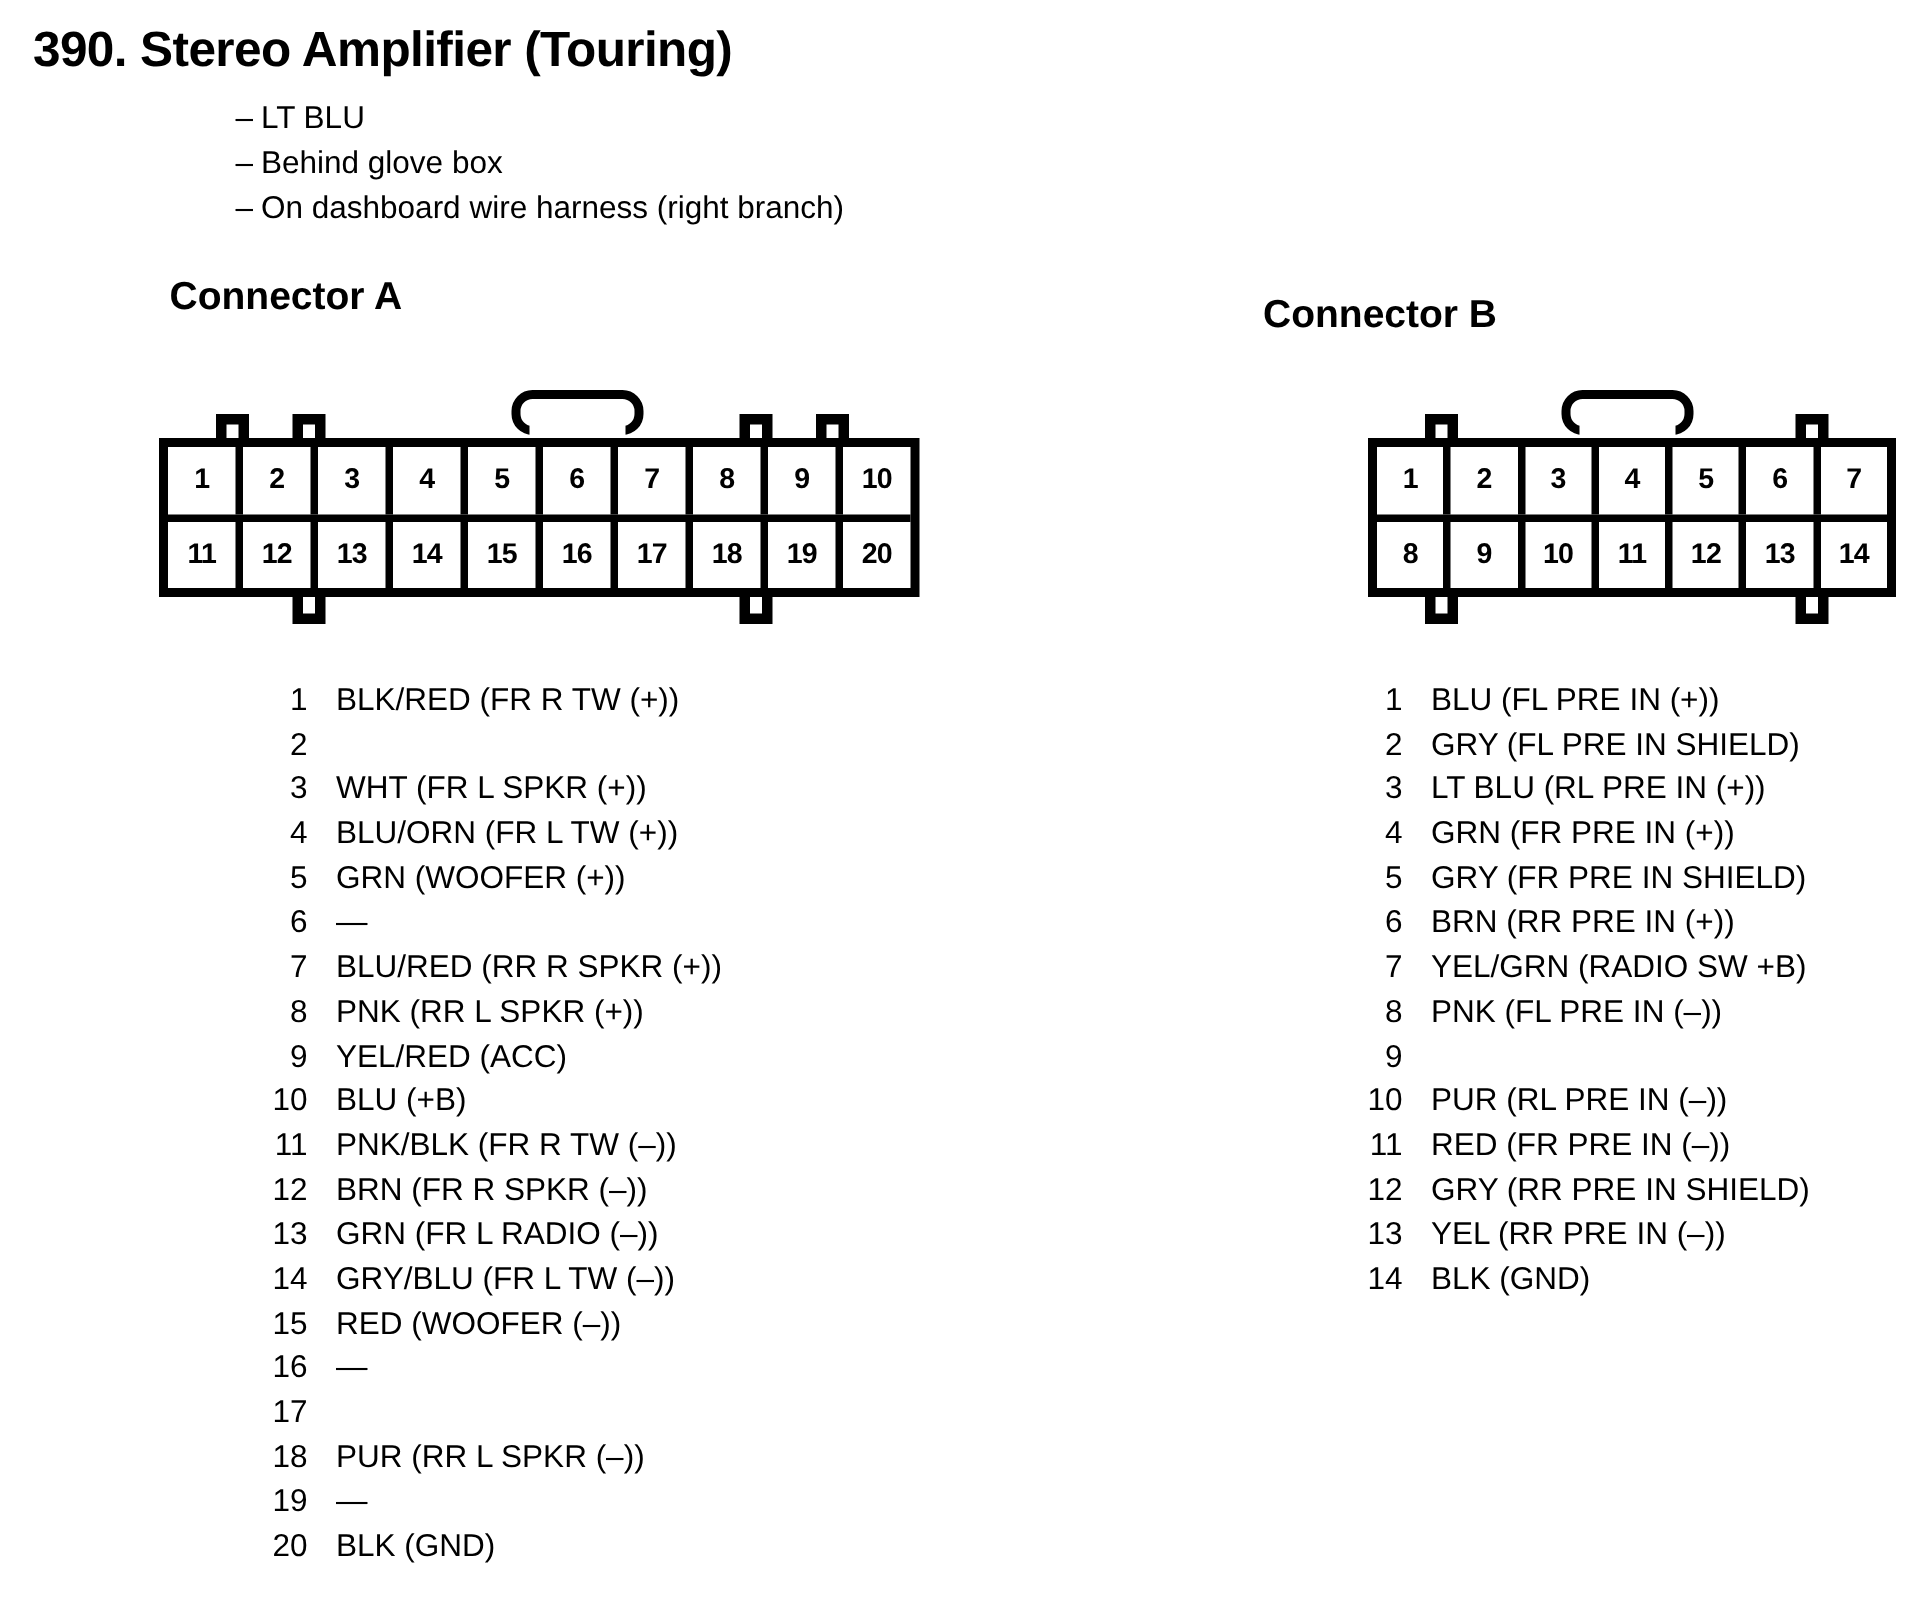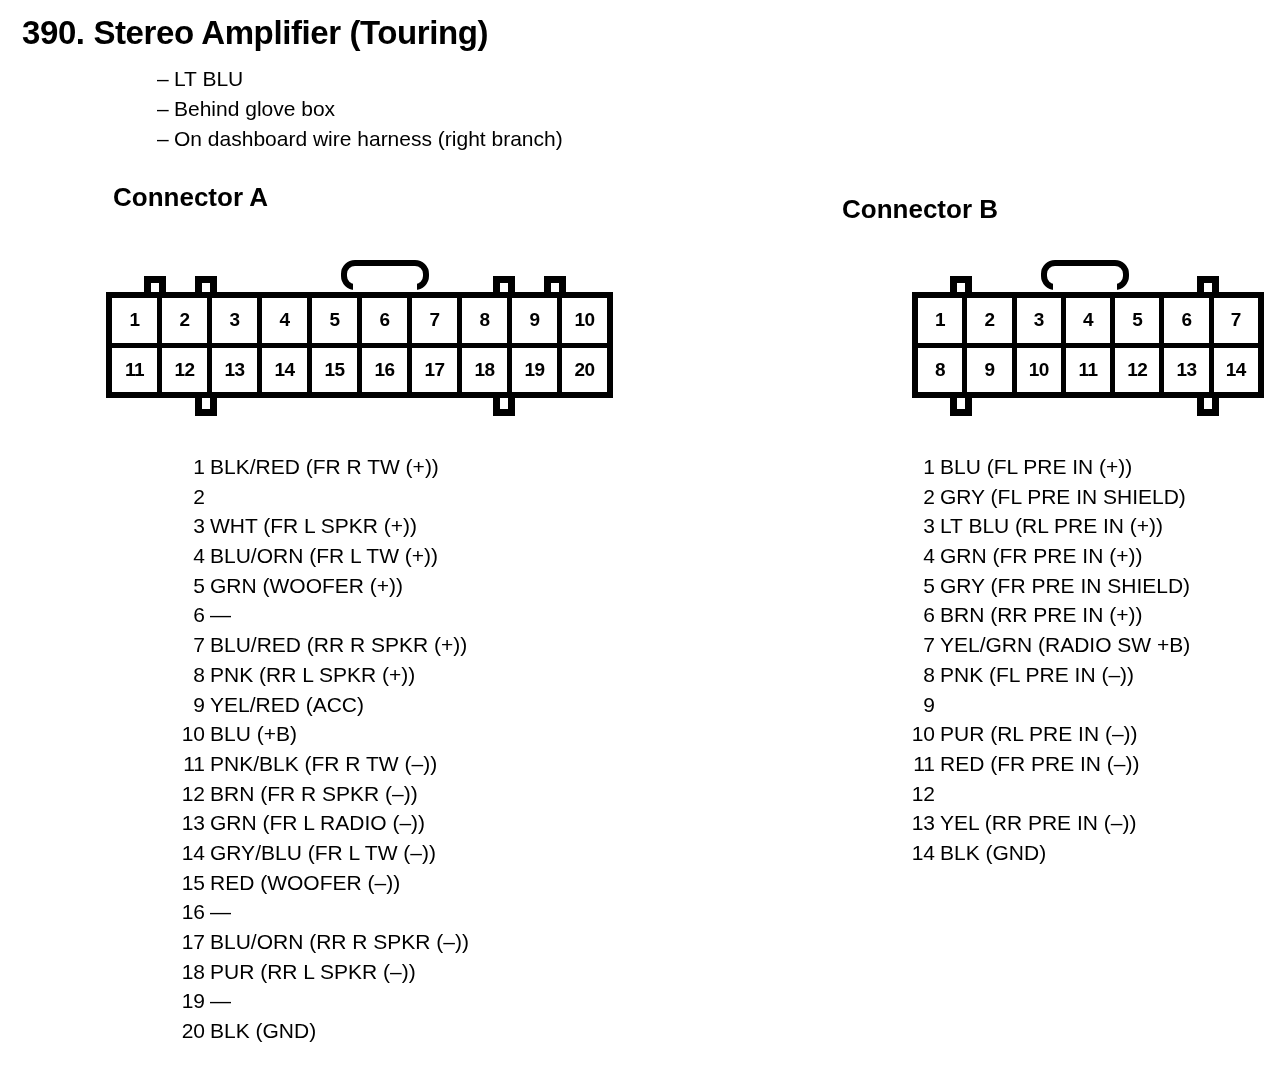--- a/index.html
+++ b/index.html
@@ -130,21 +130,21 @@
     height: 29.7px;
     white-space: nowrap;
   }
   .pin-num {
     width: 27px;
     text-align: right;
     font-size: 21px;
     flex: none;
   }
   .pin-desc {
-    margin-left: 5px;
+    margin-left: 19px;
     font-size: 21px;
   }
 </style>
 </head>
 <body>
 
 <div class="page-title">390. Stereo Amplifier (Touring)</div>
 
 <div class="subtitle-block">
   <div class="subtitle-line">
@@ -315,21 +315,20 @@
     <div class="pin-item">
       <span class="pin-num">15</span>
       <span class="pin-desc">RED (WOOFER (–))</span>
     </div>
     <div class="pin-item">
       <span class="pin-num">16</span>
       <span class="pin-desc">—</span>
     </div>
     <div class="pin-item">
       <span class="pin-num">17</span>
-      <span class="pin-desc">BLU/ORN (RR R SPKR (–))</span>
     </div>
     <div class="pin-item">
       <span class="pin-num">18</span>
       <span class="pin-desc">PUR (RR L SPKR (–))</span>
     </div>
     <div class="pin-item">
       <span class="pin-num">19</span>
       <span class="pin-desc">—</span>
     </div>
     <div class="pin-item">
@@ -376,20 +375,21 @@
     <div class="pin-item">
       <span class="pin-num">10</span>
       <span class="pin-desc">PUR (RL PRE IN (–))</span>
     </div>
     <div class="pin-item">
       <span class="pin-num">11</span>
       <span class="pin-desc">RED (FR PRE IN (–))</span>
     </div>
     <div class="pin-item">
       <span class="pin-num">12</span>
+      <span class="pin-desc">GRY (RR PRE IN SHIELD)</span>
     </div>
     <div class="pin-item">
       <span class="pin-num">13</span>
       <span class="pin-desc">YEL (RR PRE IN (–))</span>
     </div>
     <div class="pin-item">
       <span class="pin-num">14</span>
       <span class="pin-desc">BLK (GND)</span>
     </div>
   </div>

